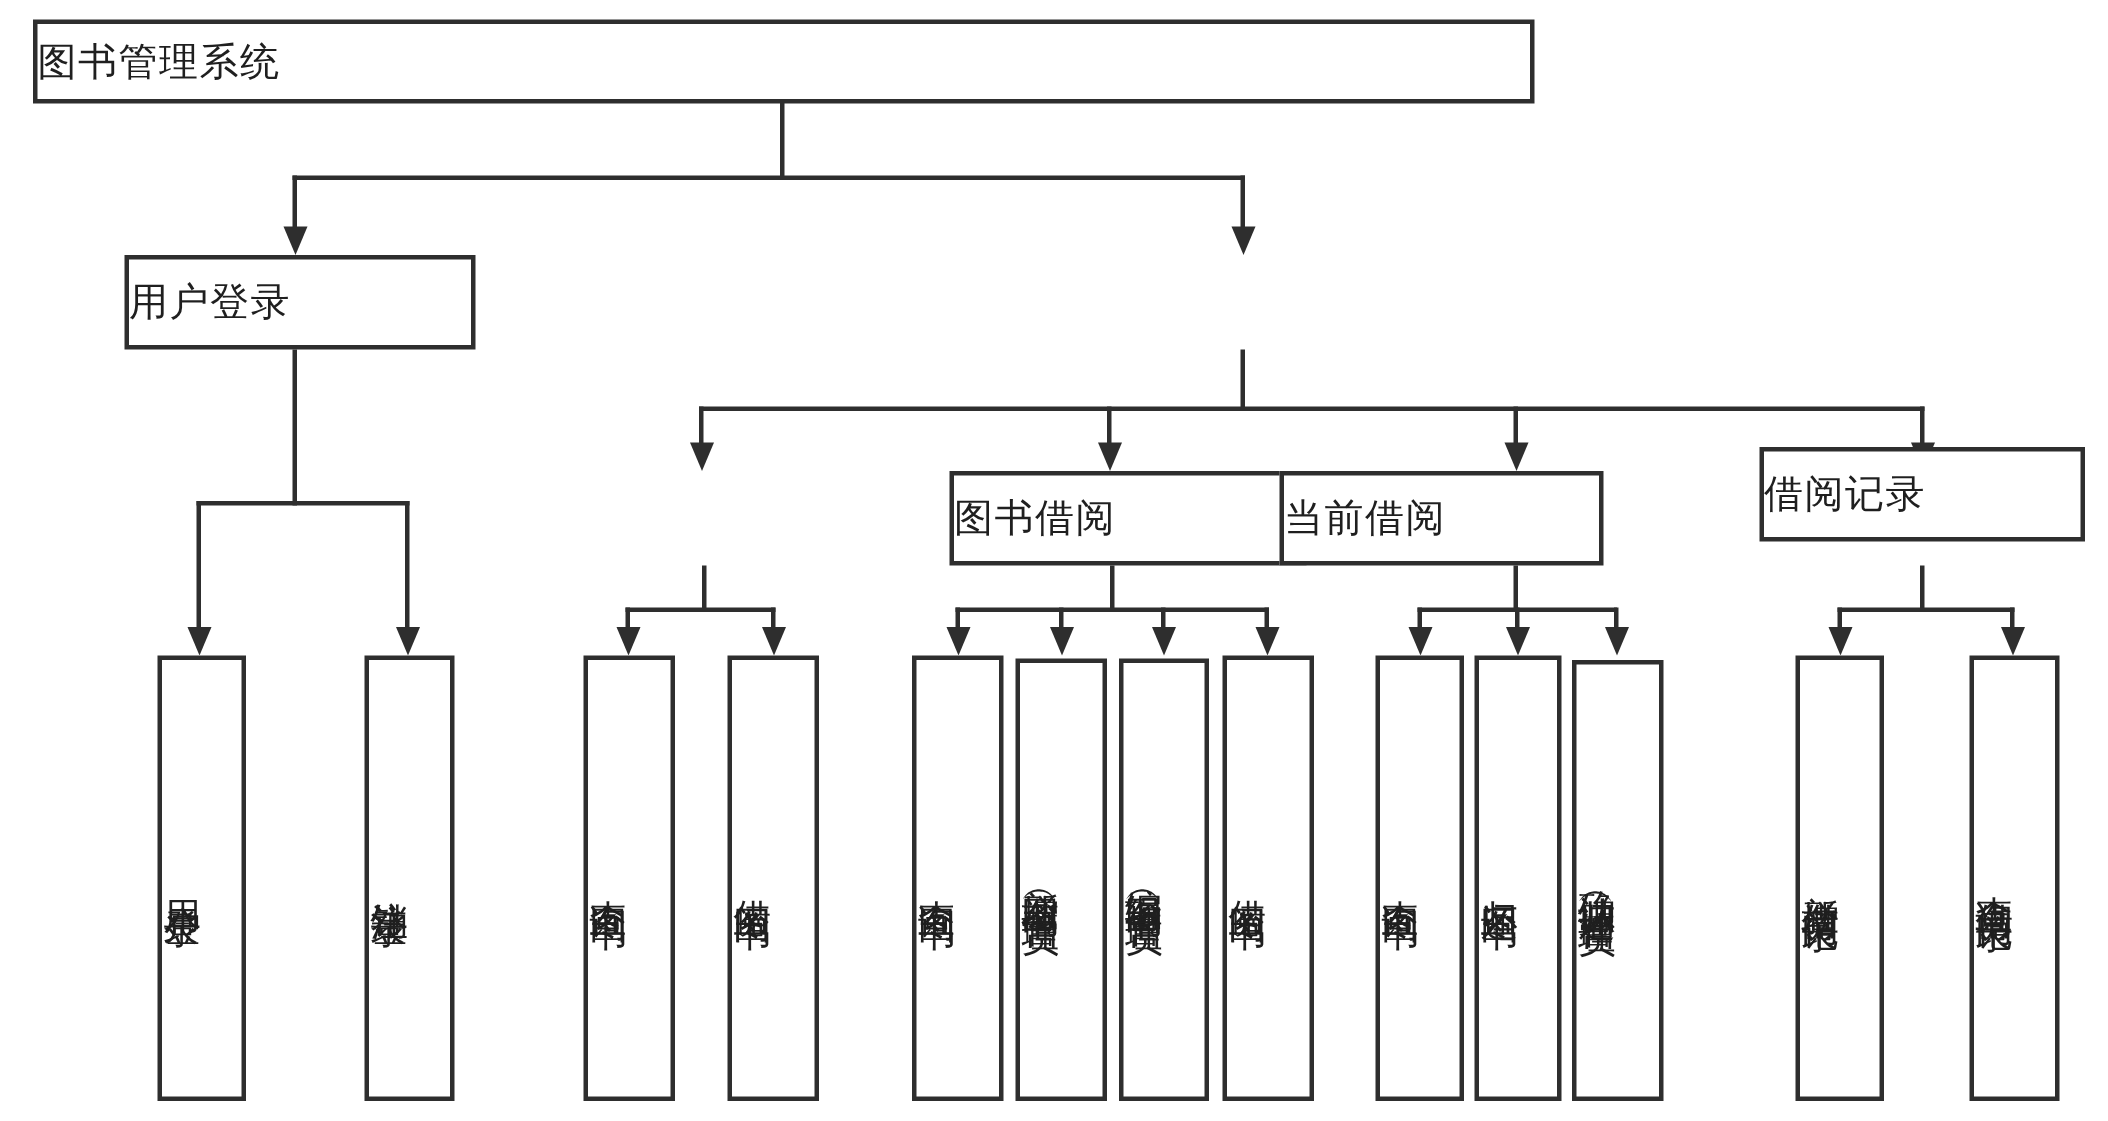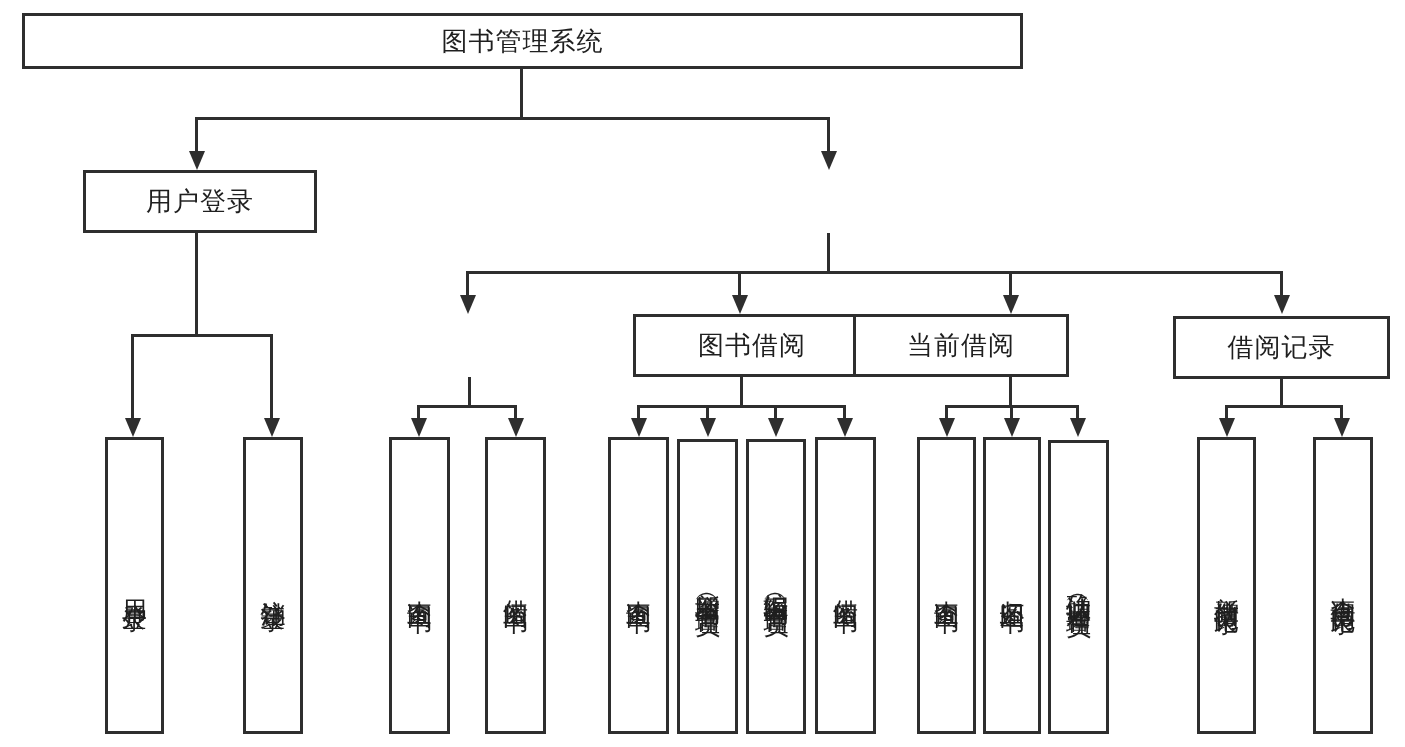--- a/index.html
+++ b/index.html
@@ -20,21 +20,21 @@
     background:var(--bg);
     overflow:hidden;
   }
   .node{
     position:absolute;
     box-sizing:border-box;
     border:3px solid var(--line);
     background:#fff;
     display:flex;
     align-items:center;
-    justify-content:center;
+    justify-content:flex-start;
     color:var(--text);
   }
   .hbox{font-size:26px;letter-spacing:1px;}
   .vbox{font-size:25px;}
   .vbox .vtext{
     writing-mode:vertical-rl;
     text-orientation:mixed;
     letter-spacing:3px;
     line-height:1;
     white-space:nowrap;
@@ -96,21 +96,21 @@
   <div class="ah" style="left:1003px;top:295px;"></div>
   <div class="vl" style="left:1280px;top:271px;height:26px;"></div>
   <div class="ah" style="left:1274px;top:295px;"></div>
 
   <div class="node hbox" style="left:633px;top:314px;width:238px;height:63px;">
     <span>图书借阅</span>
   </div>
   <div class="node hbox" style="left:853px;top:314px;width:216px;height:63px;">
     <span>当前借阅</span>
   </div>
-  <div class="node hbox" style="left:1173px;top:316px;width:217px;height:63px;">
+  <div class="node hbox" style="left:1173px;top:298px;width:217px;height:63px;">
     <span>借阅记录</span>
   </div>
 
   <div class="vl" style="left:468px;top:377px;height:31px;"></div>
   <div class="hl" style="left:417px;top:405px;width:100px;"></div>
   <div class="vl" style="left:417px;top:405px;height:14px;"></div>
   <div class="ah" style="left:411px;top:418px;"></div>
   <div class="vl" style="left:514px;top:405px;height:14px;"></div>
   <div class="ah" style="left:508px;top:418px;"></div>
 

